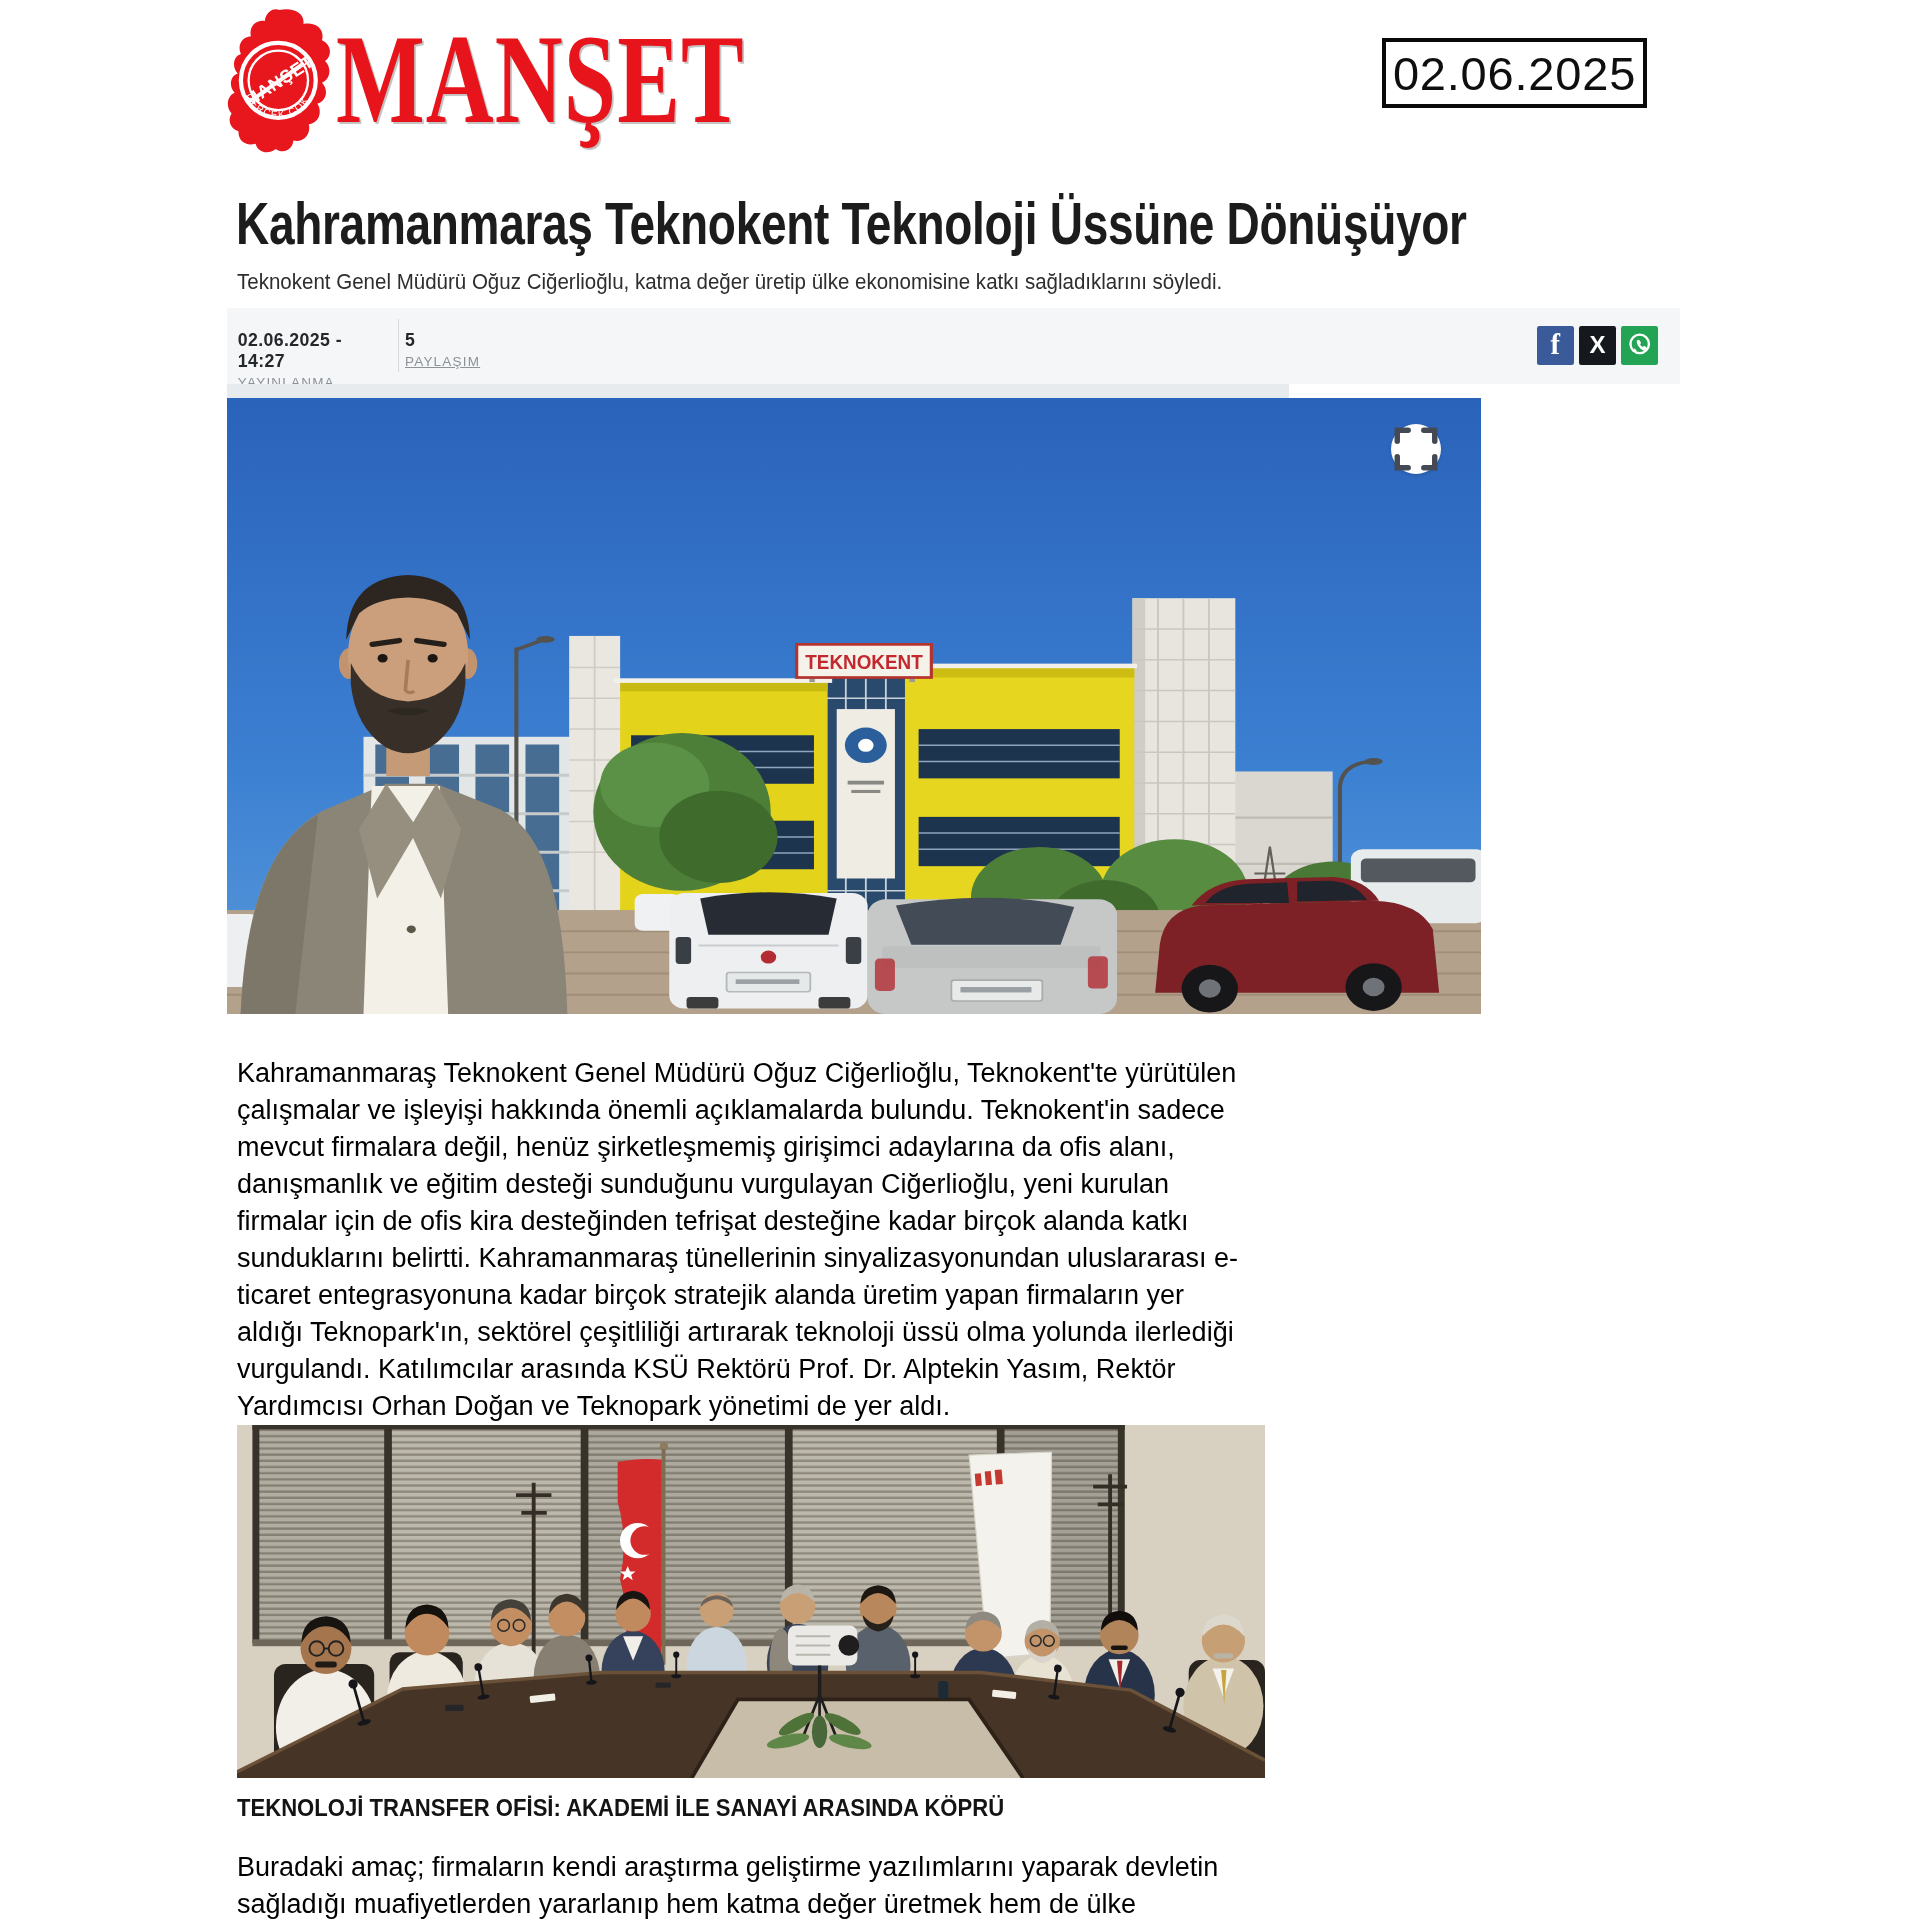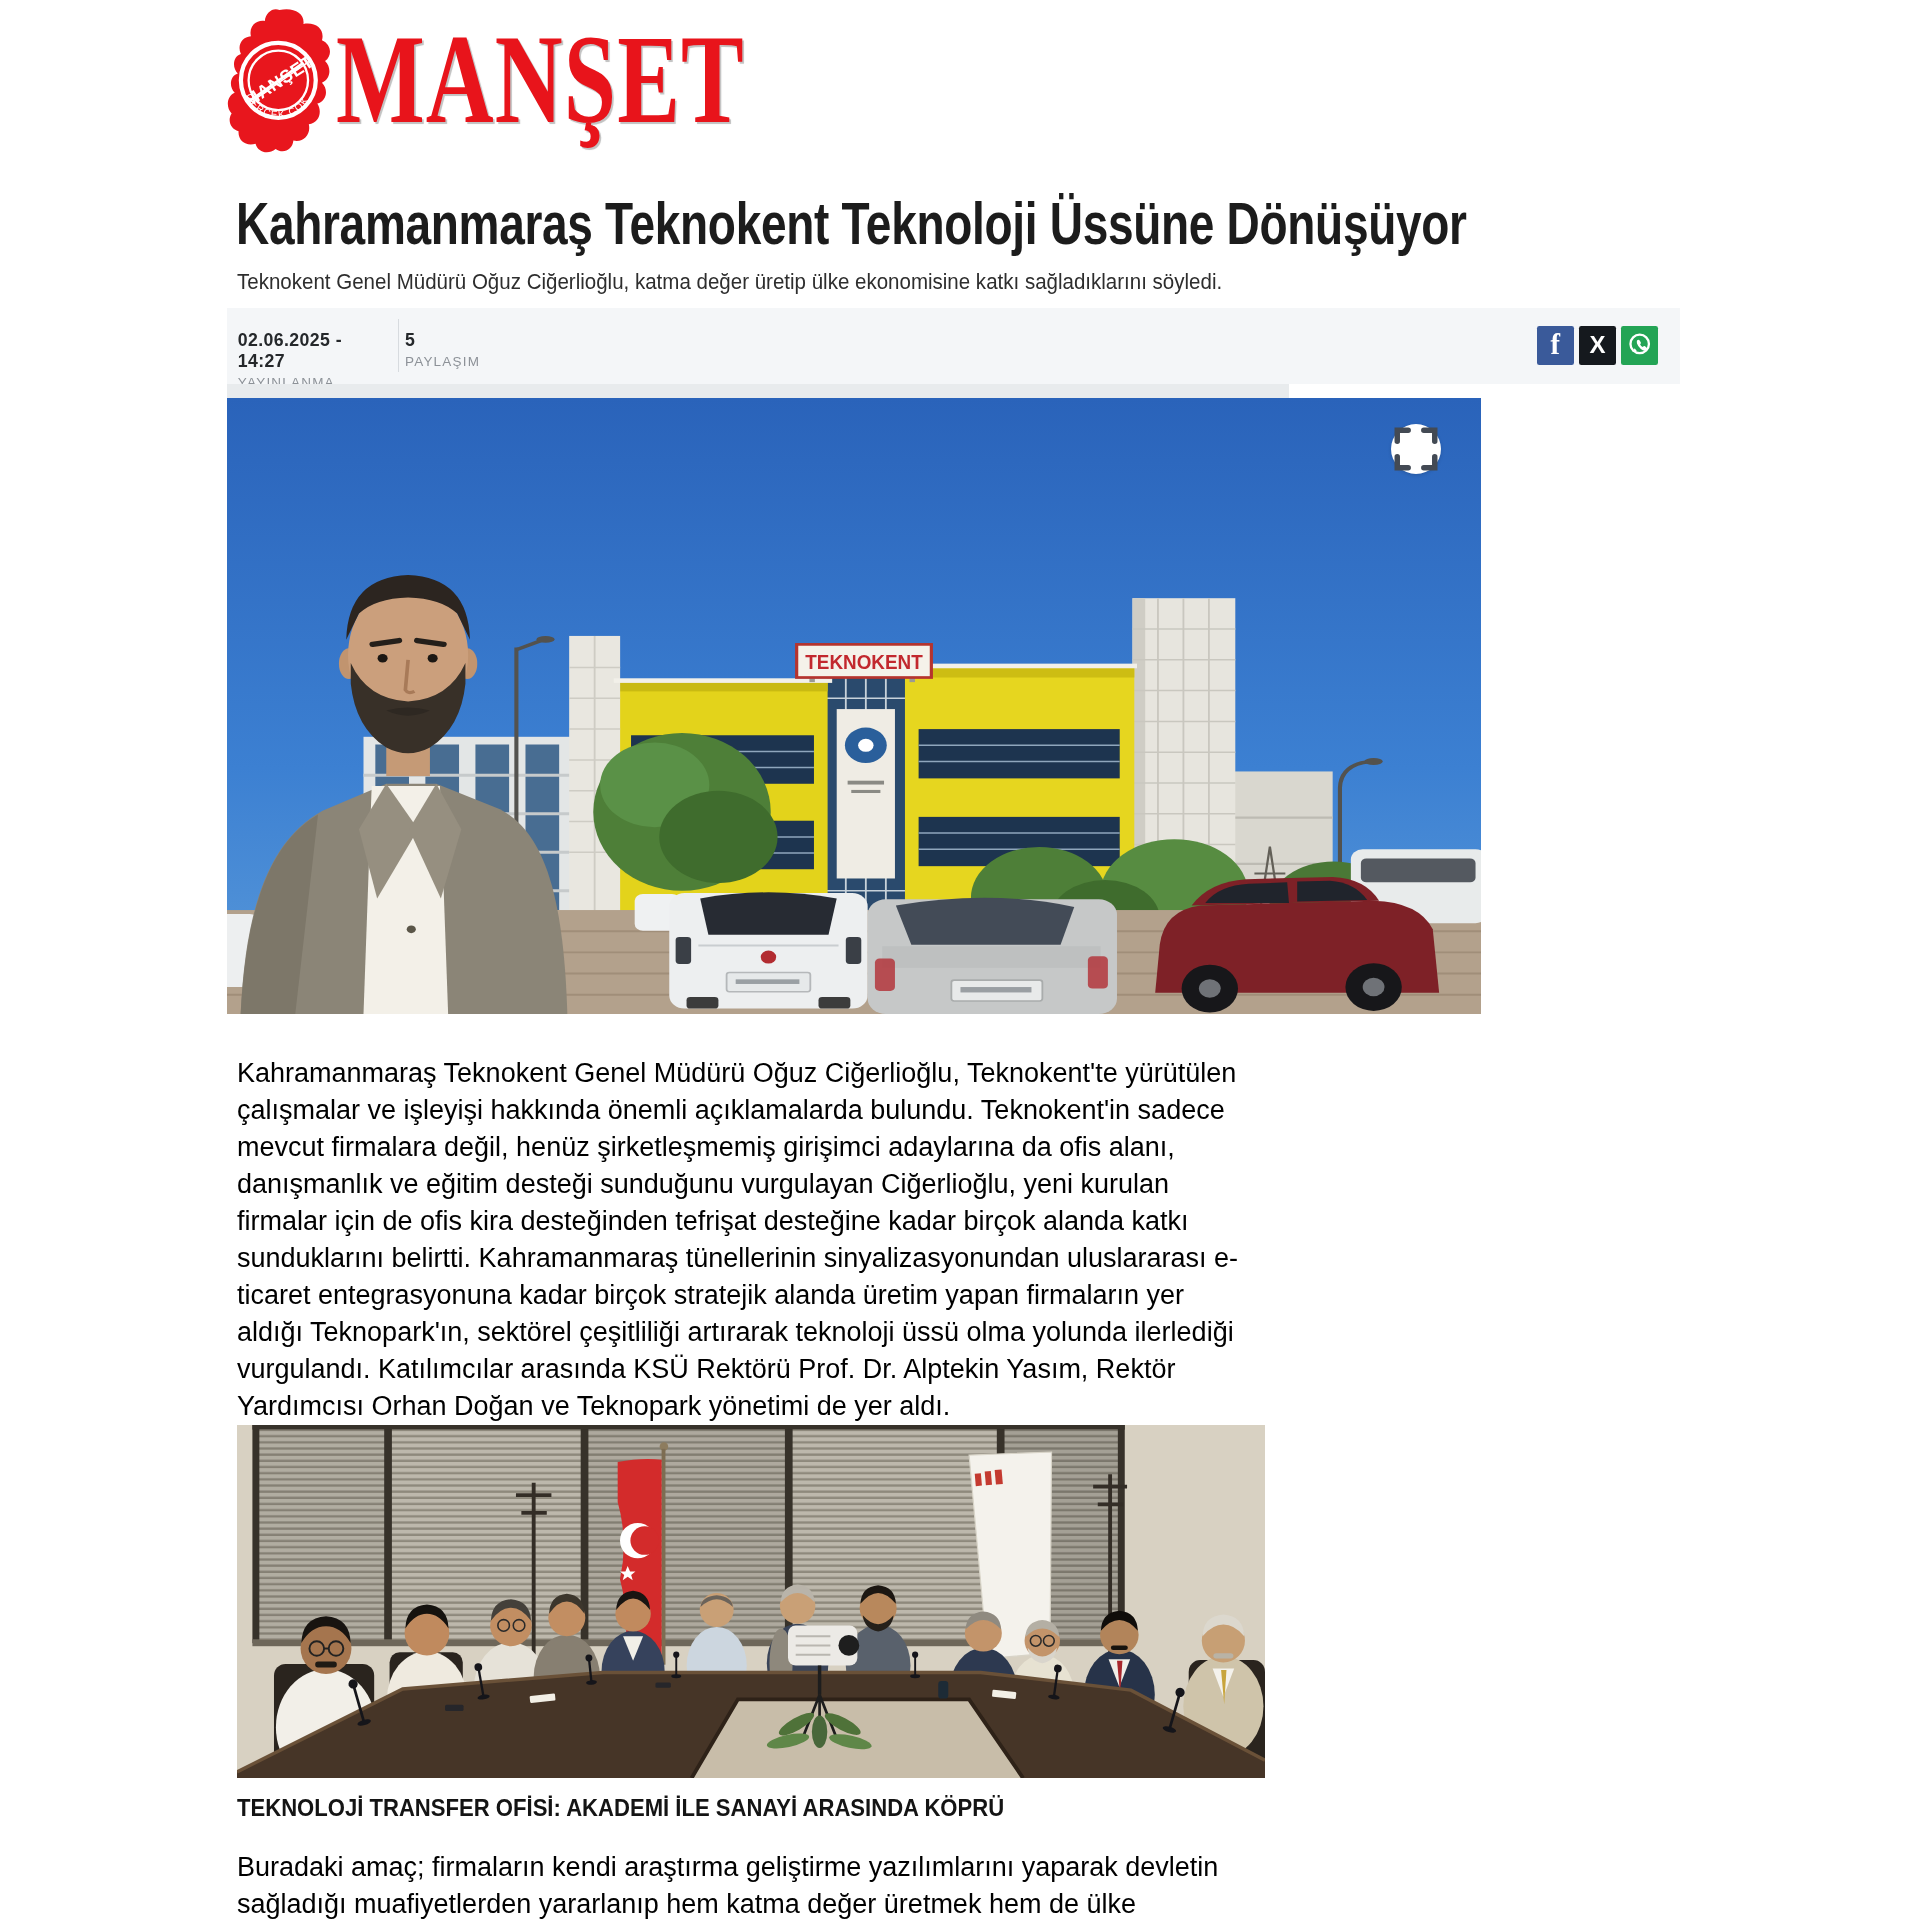--- a/index.html
+++ b/index.html
@@ -22,21 +22,21 @@
   
   .h1{left:236px;top:190px;font-size:59px;font-weight:700;color:#1c1c1c;white-space:nowrap;
       letter-spacing:-0.4px;transform:scaleX(.78);transform-origin:0 0;}
   .subtitle{left:237px;top:269px;font-size:22.3px;color:#2e2e2e;white-space:nowrap;
             transform:scaleX(.92);transform-origin:0 0;}
 
   
   .meta-bar{left:227px;top:308px;width:1453px;height:76px;background:#f4f6f8;}
   .meta-item{position:absolute;text-align:left;}
   .meta-value{font-size:17.7px;font-weight:700;color:#25282b;letter-spacing:0.4px;}
-  .meta-label{margin-top:3.9px;font-size:13.5px;color:#8d9298;letter-spacing:1.2px;}
+  .meta-label{margin-top:3.9px;font-size:13.5px;color:#8d9298;letter-spacing:1.2px;text-decoration:underline;}
   .meta-div{position:absolute;left:171px;top:10.8px;width:1.2px;height:53px;background:#d7dbdf;}
   .share-icons{position:absolute;right:21.6px;top:17.7px;display:flex;gap:5.4px;}
   .share-btn{width:37px;height:39px;border-radius:2.3px;display:flex;align-items:center;
              justify-content:center;cursor:pointer;}
   .share-btn svg{display:block;}
   .btn-fb{background:#3a5a9a;}
   .btn-x{background:#15191e;}
   .btn-wa{background:#23a455;}
   .fb-glyph{font-family:"Liberation Serif",serif;font-weight:700;font-size:28.5px;color:#fff;}
   .x-glyph{font-weight:700;font-size:24px;color:#fff;}
@@ -76,20 +76,21 @@
             <path id="seal-arc" d="M46,222 A90,90 0 0 0 220,218"></path>
           </defs>
         <text font-family="Liberation Sans,sans-serif" font-size="25" letter-spacing="4" fill="#ffffff">
           <textPath href="#seal-arc" startOffset="8">GERÇEK ÇOK NET</textPath>
         </text>
       </svg>
     </div>
     <div class="abs logo-word">MANŞET</div>
   </div>
 
+  <div class="abs date-box">02.06.2025</div>
 
   <h1 class="abs h1" style="margin:0">Kahramanmaraş Teknokent Teknoloji Üssüne Dönüşüyor</h1>
   <div class="abs subtitle">Teknokent Genel Müdürü Oğuz Ciğerlioğlu, katma değer üretip ülke ekonomisine katkı sağladıklarını söyledi.</div>
 
   <div class="abs meta-bar">
     <div class="meta-item" style="left:10.8px;top:21.6px;width:154px;">
       <div class="meta-value">02.06.2025 - 14:27</div>
       <div class="meta-label">YAYINLANMA</div>
     </div>
     <div class="meta-div"></div>

